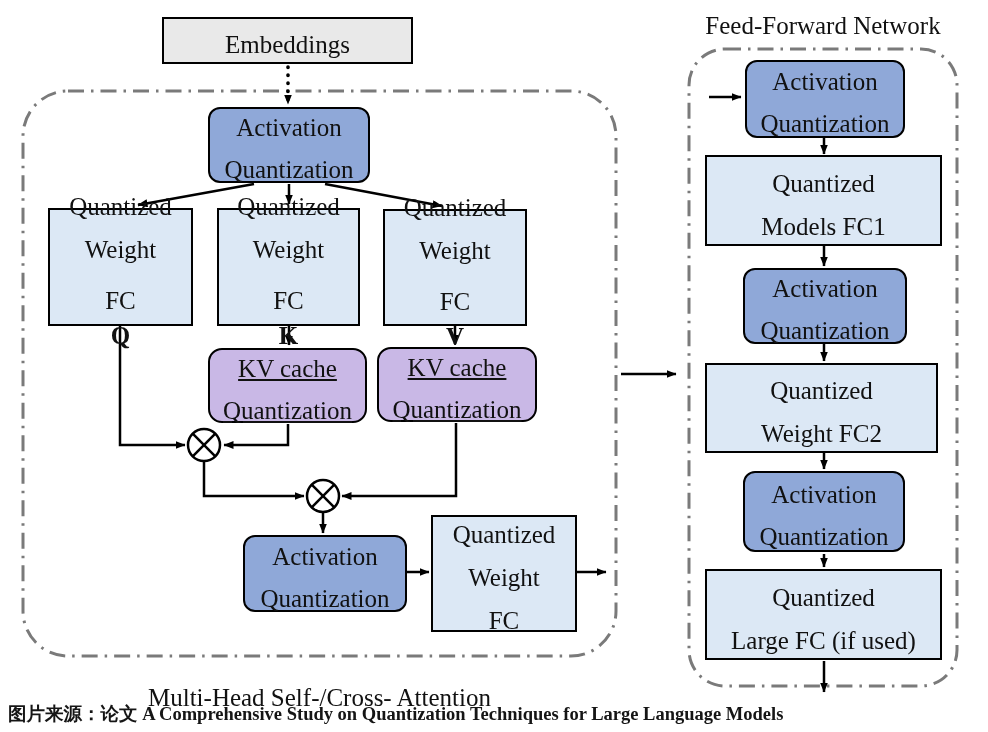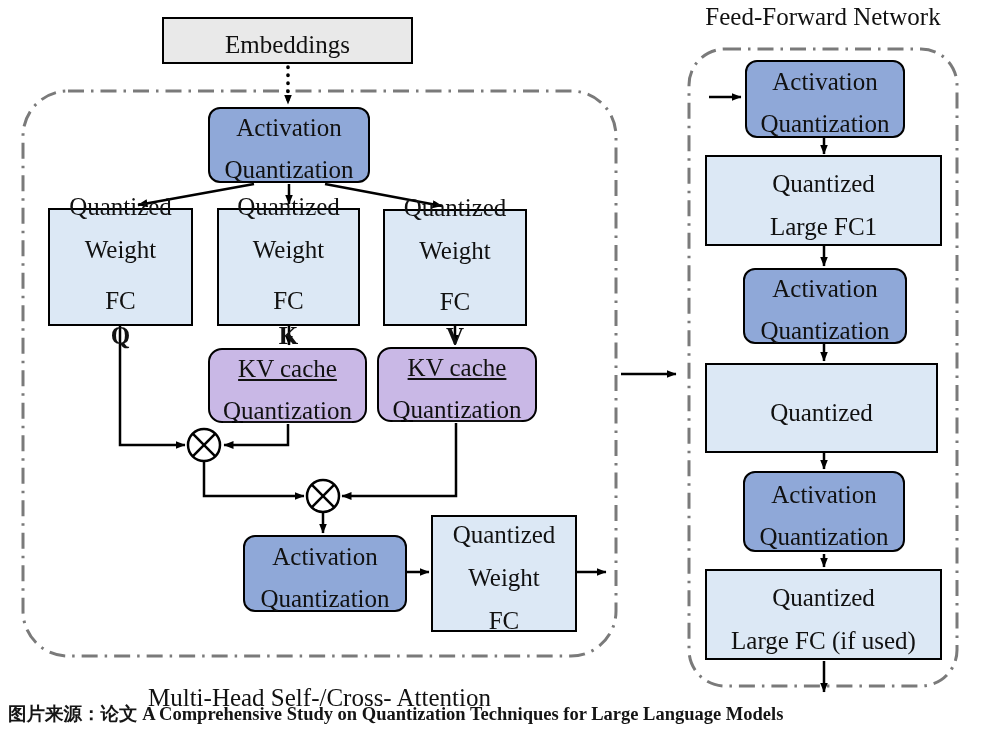--- a/index.html
+++ b/index.html
@@ -122,39 +122,40 @@
   </div>
 
   <div class="box light" style="left:431px;top:515px;width:146px;height:117px;">
     <span>Quantized</span>
     <span>Weight</span>
     <span>FC</span>
   </div>
 
   <div class="caption-serif" style="left:22px;top:668px;width:595px;margin-top:16px;">Multi-Head Self-/Cross- Attention</div>
 
-  <div class="caption-serif" style="left:689px;top:3px;width:268px;">Feed-Forward Network</div>
+  <div class="caption-serif" style="left:689px;top:12px;width:268px;">Feed-Forward Network</div>
 
   <div class="box blue" style="left:745px;top:60px;width:160px;height:78px;line-height:34px;">
     <span>Activation</span>
     <span>Quantization</span>
   </div>
 
   <div class="box light" style="left:705px;top:155px;width:237px;height:91px;">
     <span>Quantized</span>
-    <span>Large FC1</span>
+    <span>Models FC1</span>
   </div>
 
   <div class="box blue" style="left:743px;top:268px;width:164px;height:76px;line-height:34px;">
     <span>Activation</span>
     <span>Quantization</span>
   </div>
 
   <div class="box light" style="left:705px;top:363px;width:233px;height:90px;">
     <span>Quantized</span>
+    <span>Weight FC2</span>
   </div>
 
   <div class="box blue" style="left:743px;top:471px;width:162px;height:81px;line-height:34px;">
     <span>Activation</span>
     <span>Quantization</span>
   </div>
 
   <div class="box light" style="left:705px;top:569px;width:237px;height:91px;">
     <span>Quantized</span>
     <span>Large FC (if used)</span>

